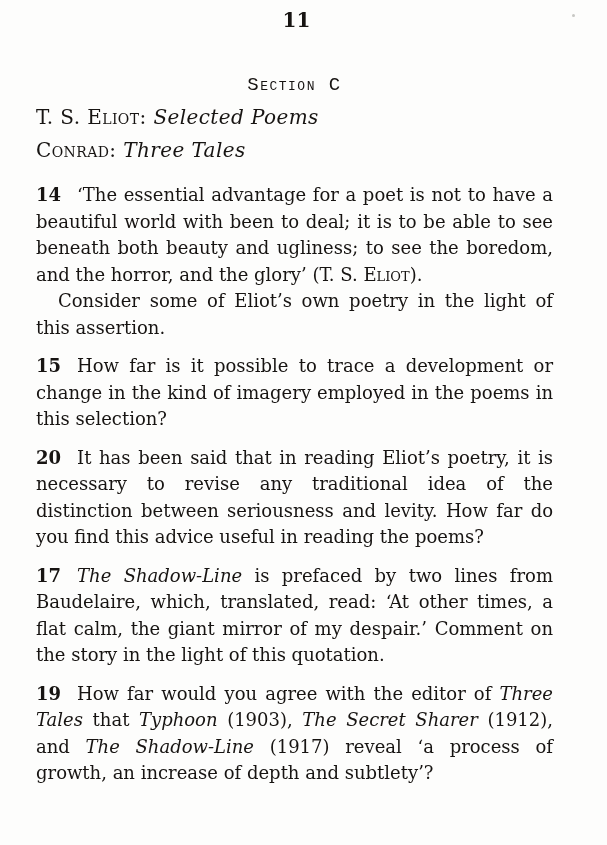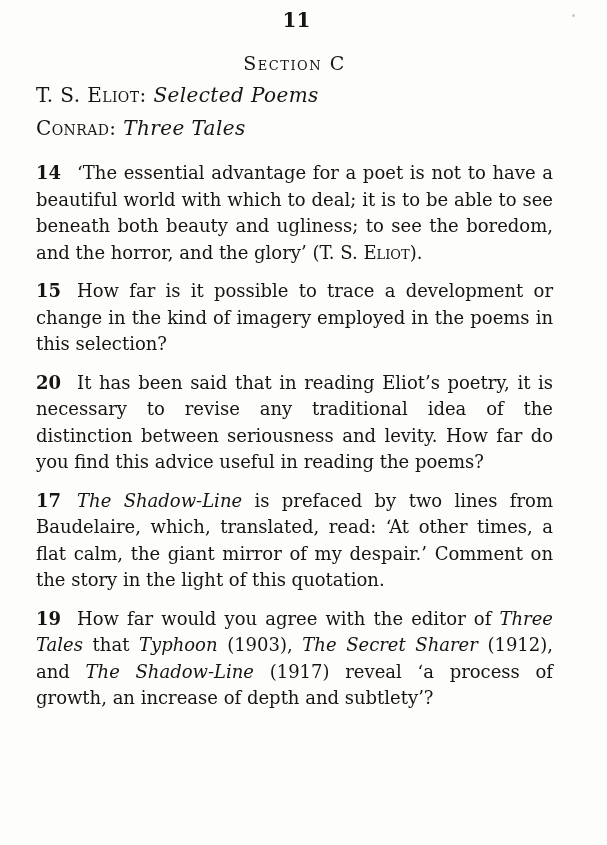--- a/index.html
+++ b/index.html
@@ -22,22 +22,23 @@
     text-align: center;
     font-weight: bold;
     font-size: 20px;
     line-height: 24px;
     margin: 2px 0 0 4px;
   }
   .section-heading {
     text-align: center;
     font-size: 19px;
     line-height: 22px;
-    margin-top: 20px;
+    margin-top: 42px;
     letter-spacing: 1.5px;
+    font-family: Liberation Mono, monospace;
   }
   .subject-line {
     text-align: left;
     font-size: 20px;
     line-height: 24px;
     margin-top: 9px;
     letter-spacing: 0.4px;
   }
   .questions {
     margin-top: 20px;
@@ -77,21 +78,22 @@
 
   <div class="section-heading"><span class="seg-sc">Section C</span></div>
 
   <div class="subject-line"><span class="seg-n">T. S. </span><span class="seg-sc">Eliot</span><span class="seg-n">: </span><span class="seg-i">Selected Poems</span></div>
 
   <div class="subject-line"><span class="seg-sc">Conrad</span><span class="seg-n">: </span><span class="seg-i">Three Tales</span></div>
 
   <div class="questions">
 
     <div class="question">
-      <p class="qpara"><span class="qnum">14</span><span class="qtext"><span class="seg-n">‘The essential advantage for a poet is not to have a beautiful world with which to deal; it is to be able to see beneath both beauty and ugliness; to see the boredom, and the horror, and the glory’ (T. S. </span><span class="seg-sc">Eliot</span><span class="seg-n">).</span></span></p>
+      <p class="qpara"><span class="qnum">14</span><span class="qtext"><span class="seg-n">‘The essential advantage for a poet is not to have a beautiful world with been to deal; it is to be able to see beneath both beauty and ugliness; to see the boredom, and the horror, and the glory’ (T. S. </span><span class="seg-sc">Eliot</span><span class="seg-n">).</span></span></p>
+      <p class="qpara indented"><span class="seg-n">Consider some of Eliot’s own poetry in the light of this assertion.</span></p>
     </div>
 
     <div class="question">
       <p class="qpara"><span class="qnum">15</span><span class="qtext"><span class="seg-n">How far is it possible to trace a development or change in the kind of imagery employed in the poems in this selection?</span></span></p>
     </div>
 
     <div class="question">
       <p class="qpara"><span class="qnum">20</span><span class="qtext"><span class="seg-n">It has been said that in reading Eliot’s poetry, it is necessary to revise any traditional idea of the distinction between seriousness and levity. How far do you find this advice useful in reading the poems?</span></span></p>
     </div>
 

